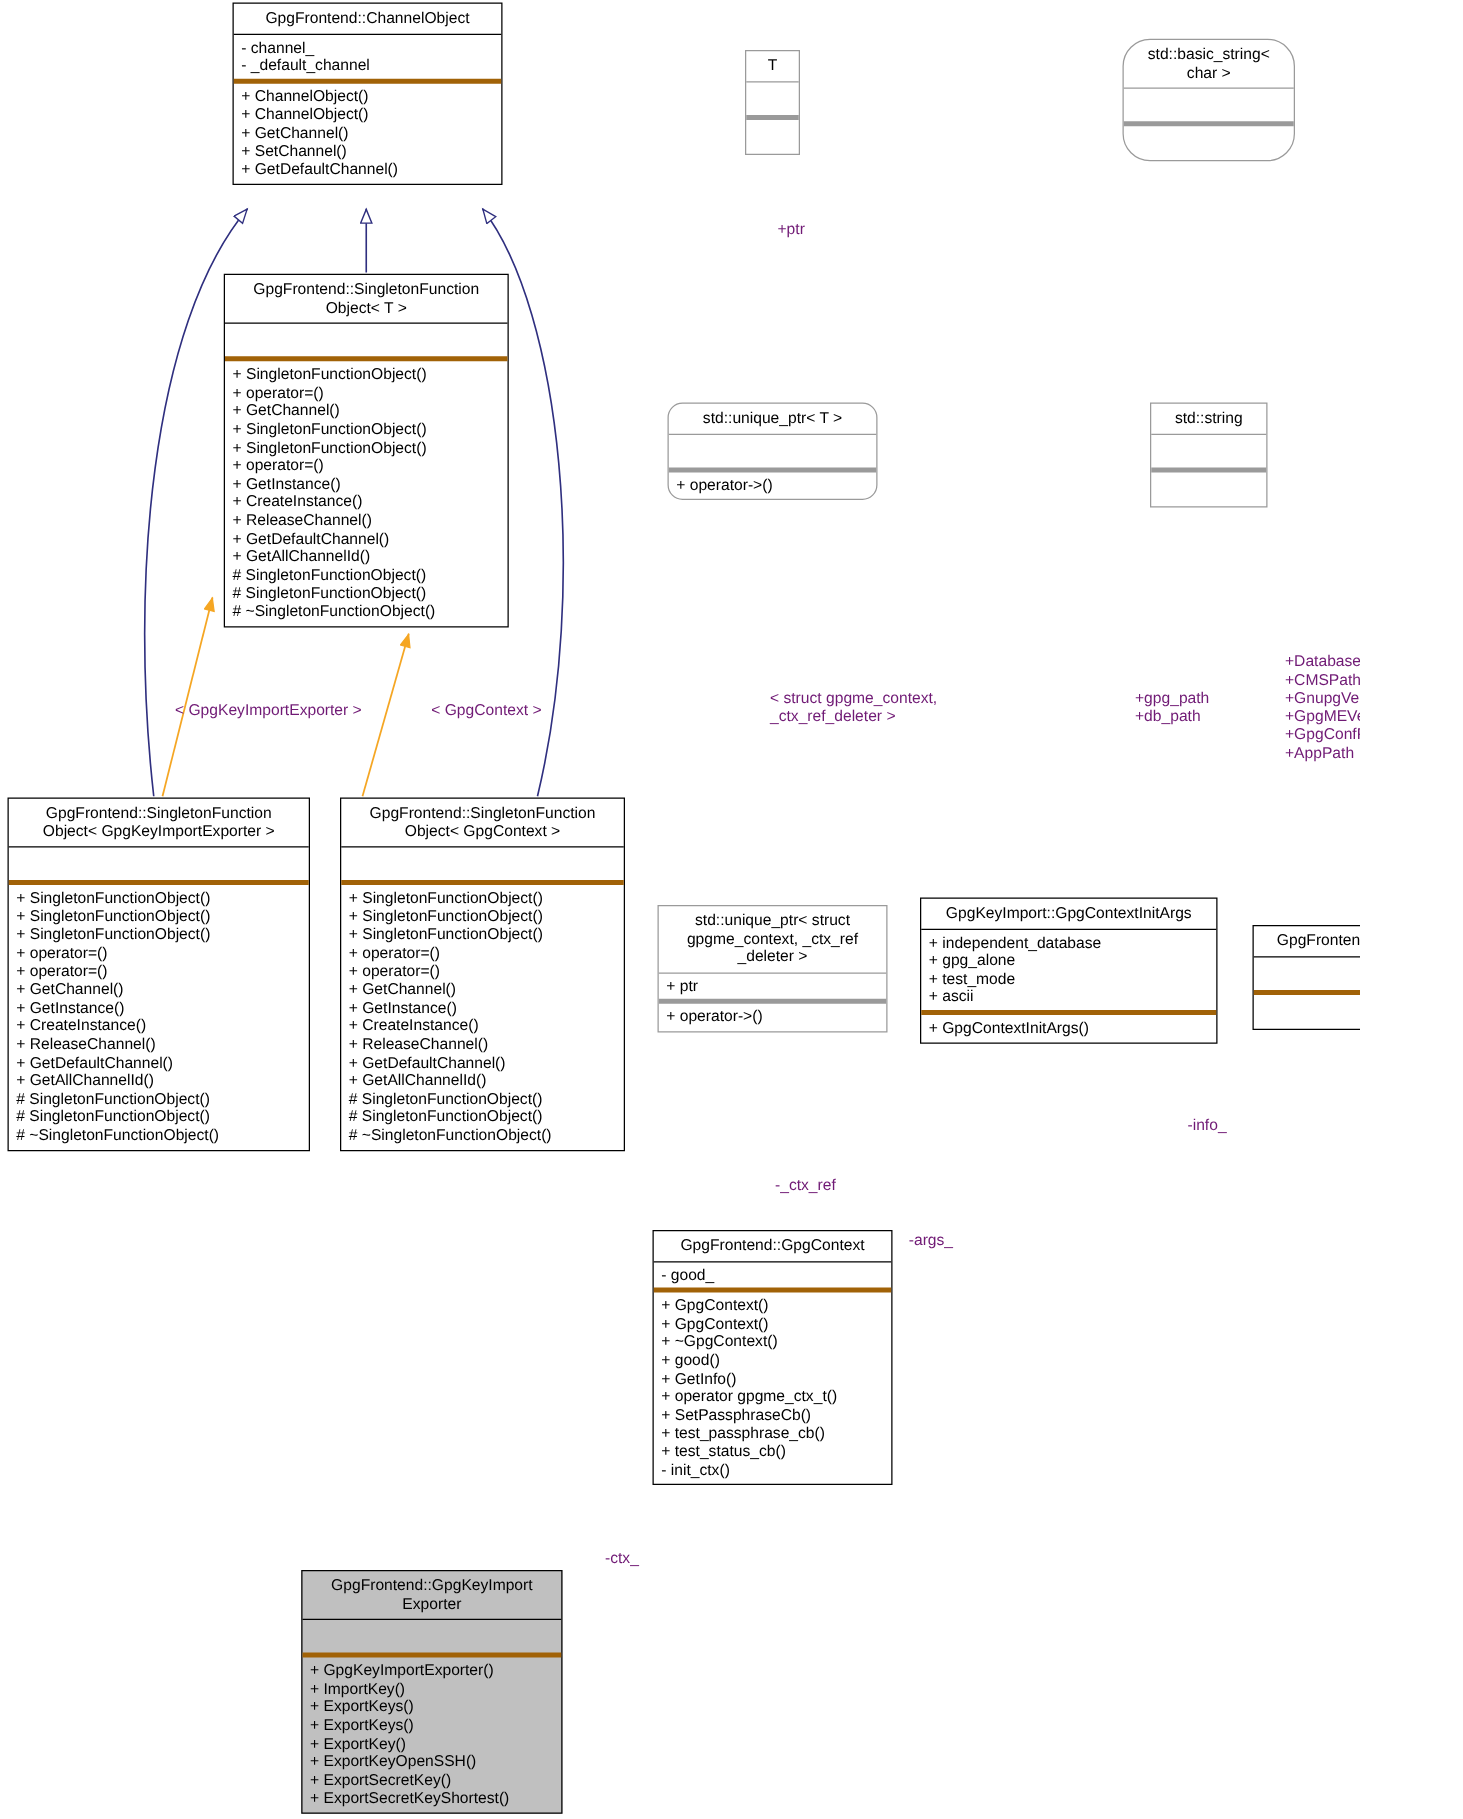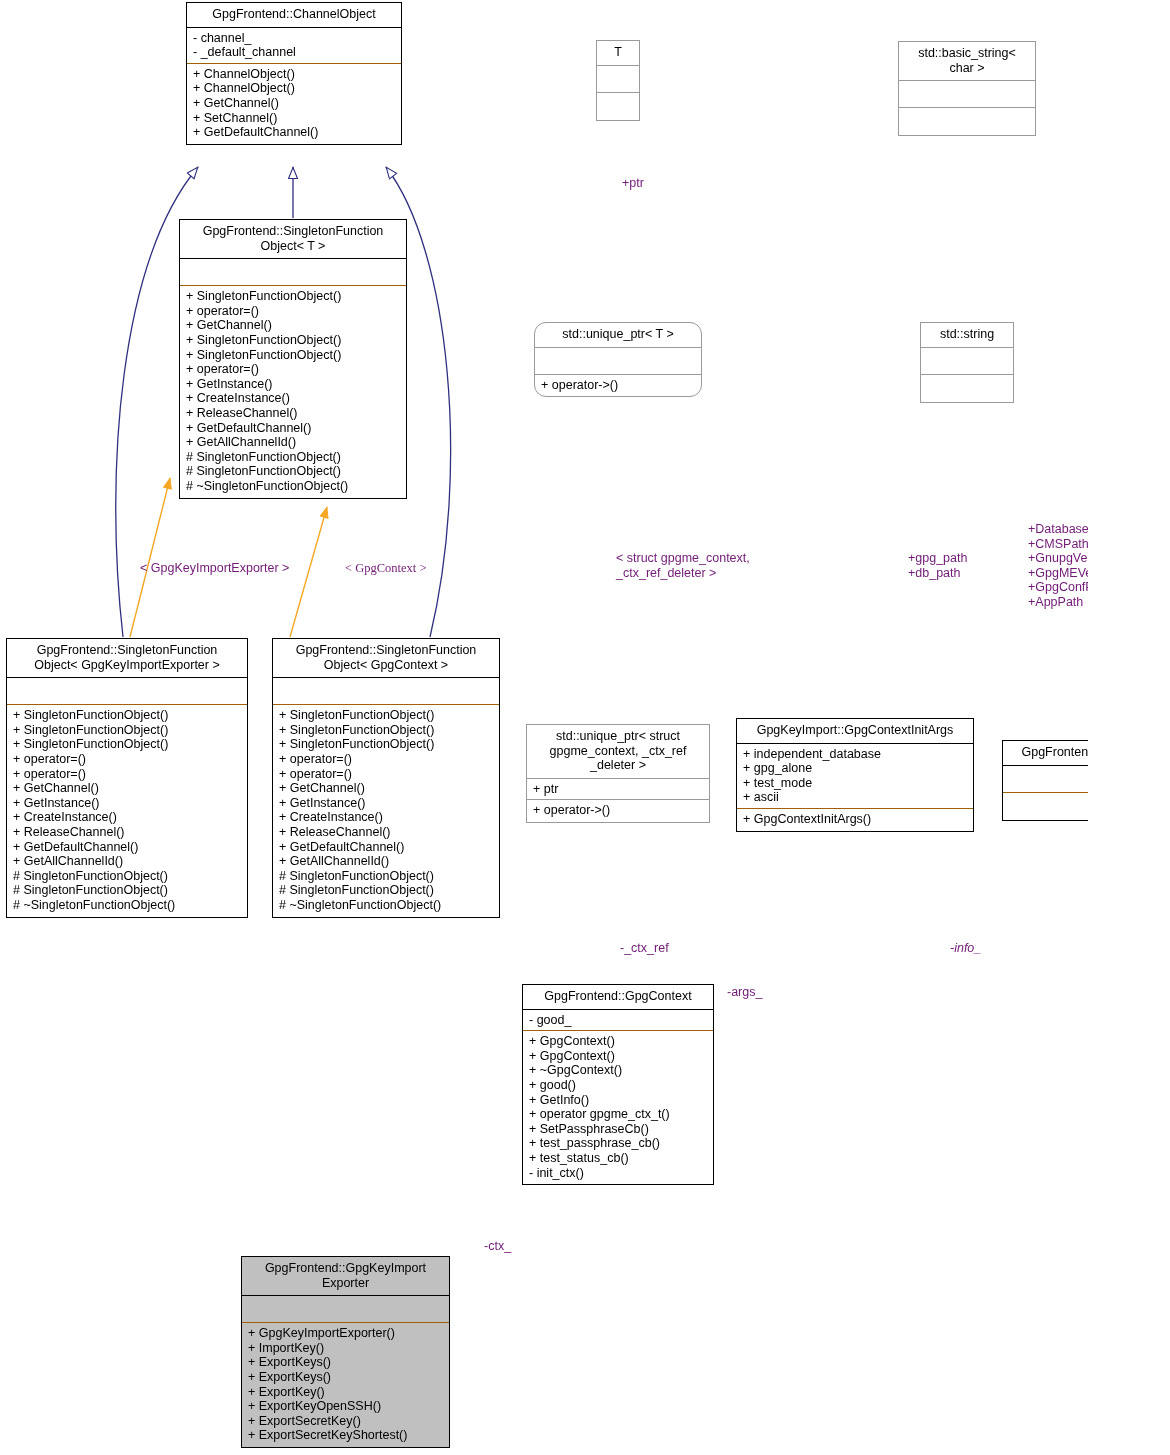--- a/index.html
+++ b/index.html
@@ -37,21 +37,21 @@
   .node.hl{ background:#c0c0c0; border-color:#000; }
   .node .title{
     text-align:center;
     padding:4px 5px 5px 5px;
     white-space:pre-line;
     border-bottom:1px solid #000;
   }
   .node.gray .title{ border-bottom-color:#9a9a9a; }
   .node .attrs{
     padding:3px 6px 3px 6px;
-    border-bottom:1px solid #a16207;
+    border-bottom:4px solid #a16207;
     white-space:pre-line;
     min-height:13px;
   }
   .node.gray .attrs{ border-bottom-color:#9a9a9a; }
   .node .ops{
     padding:3px 6px 4px 6px;
     white-space:pre-line;
     min-height:13px;
   }
   .node .attrs.empty, .node .ops.empty{ min-height:20px; }
@@ -181,21 +181,21 @@
 + SetChannel()
 + GetDefaultChannel()</div>
   </div>
 
   <div class="node gray" style="left:596px; top:40px; width:44px;">
     <div class="title">T</div>
     <div class="attrs empty"></div>
     <div class="ops empty"></div>
   </div>
 
-  <div class="node gray" style="left:898px; top:41px; width:138px;">
+  <div class="node gray" style="left:898px; top:31px; width:138px;border-radius:22px;">
     <div class="title">std::basic_string&lt;
 char &gt;</div>
     <div class="attrs empty"></div>
     <div class="ops empty"></div>
   </div>
 
   <div class="node" style="left:179px; top:219px; width:228px;">
     <div class="title">GpgFrontend::SingletonFunction
 Object&lt; T &gt;</div>
     <div class="attrs empty"></div>
@@ -316,36 +316,36 @@
 + ExportKey()
 + ExportKeyOpenSSH()
 + ExportSecretKey()
 + ExportSecretKeyShortest()</div>
   </div>
 
   <div class="elabel" style="left:622px; top:176px;">+ptr</div>
 
   <div class="elabel center" style="left:140px; top:561px; width:190px;">&lt; GpgKeyImportExporter &gt;</div>
 
-  <div class="elabel center" style="left:345px; top:561px; width:124px;font-family:Liberation Serif, serif;">&lt; GpgContext &gt;</div>
+  <div class="elabel center" style="left:345px; top:561px; width:124px;">&lt; GpgContext &gt;</div>
 
   <div class="elabel center" style="left:616px; top:551px; width:162px;">&lt; struct gpgme_context,
 _ctx_ref_deleter &gt;</div>
 
   <div class="elabel center" style="left:908px; top:551px; width:110px;">+gpg_path
 +db_path</div>
 
   <div class="elabel center" style="left:1028px; top:522px; width:140px;">+DatabasePath
 +CMSPath
 +GnupgVersion
 +GpgMEVersion
 +GpgConfPath
 +AppPath</div>
 
   <div class="elabel" style="left:620px; top:941px;">-_ctx_ref</div>
 
   <div class="elabel" style="left:727px; top:941px;margin-top:44px;">-args_</div>
 
-  <div class="elabel" style="left:950px; top:941px;font-style:italic;">-info_</div>
+  <div class="elabel" style="left:950px; top:893px;">-info_</div>
 
   <div class="elabel" style="left:484px; top:1239px;">-ctx_</div>
 
 </div>
 
 </body></html>

